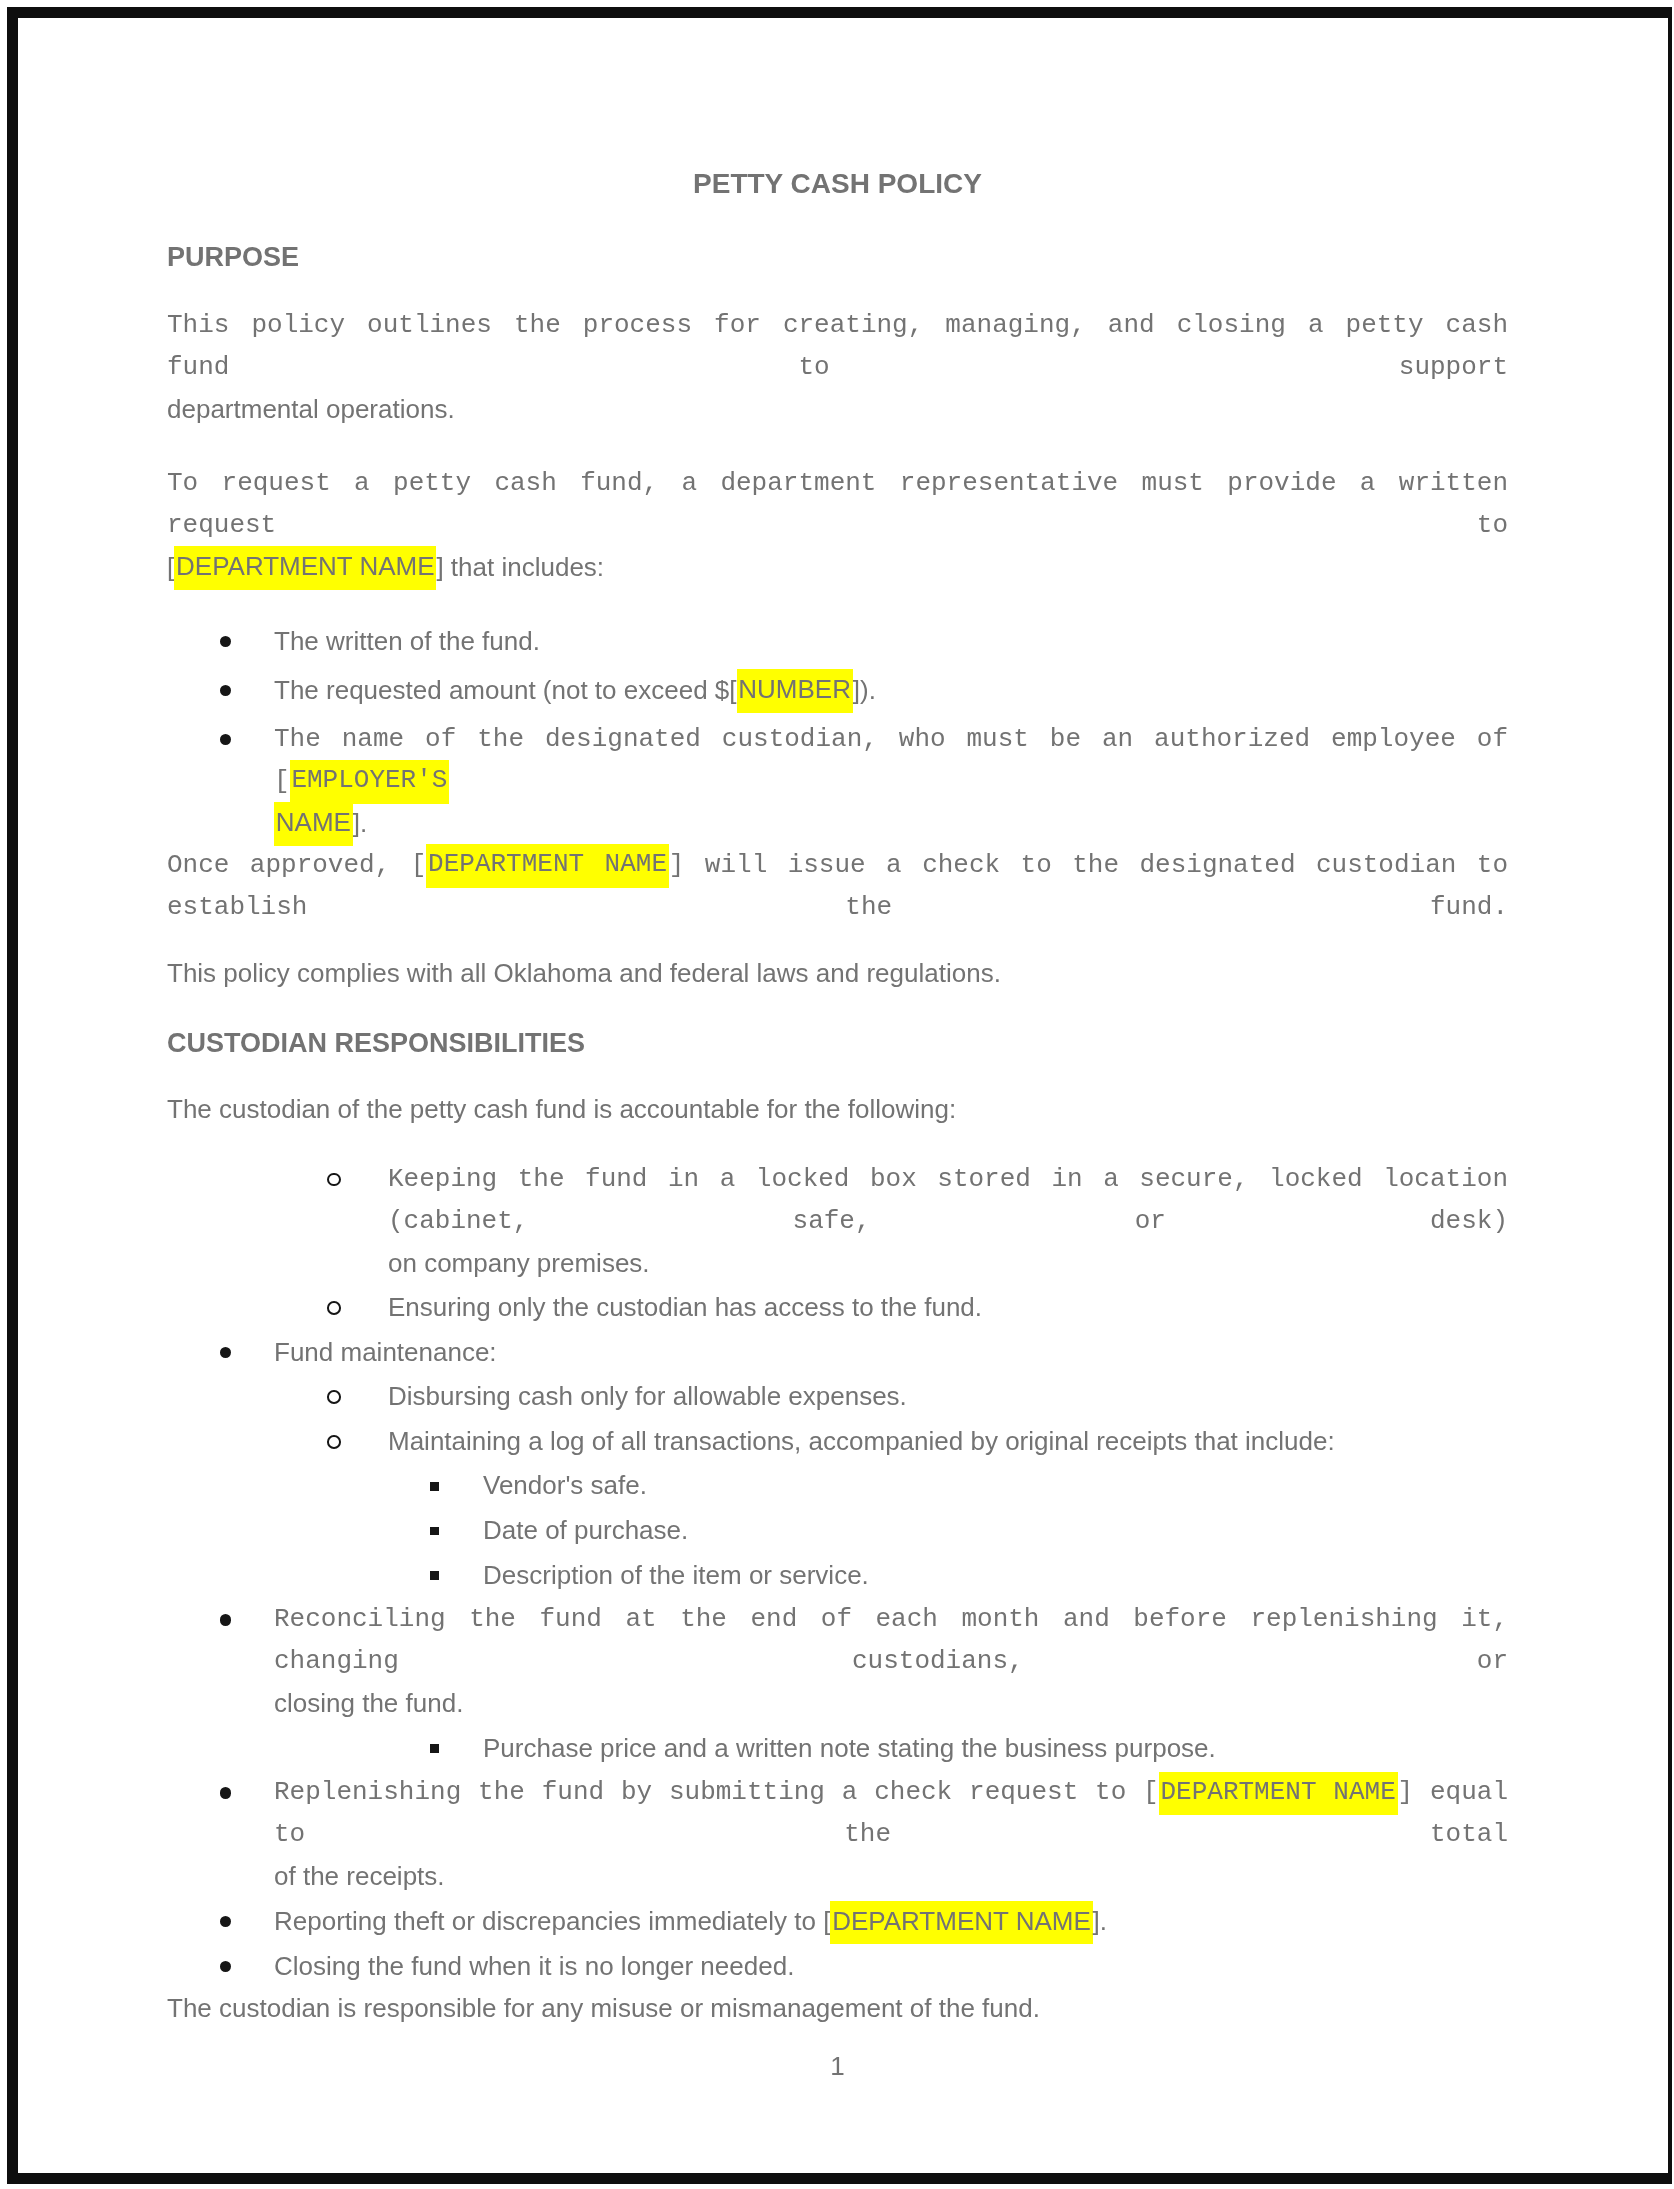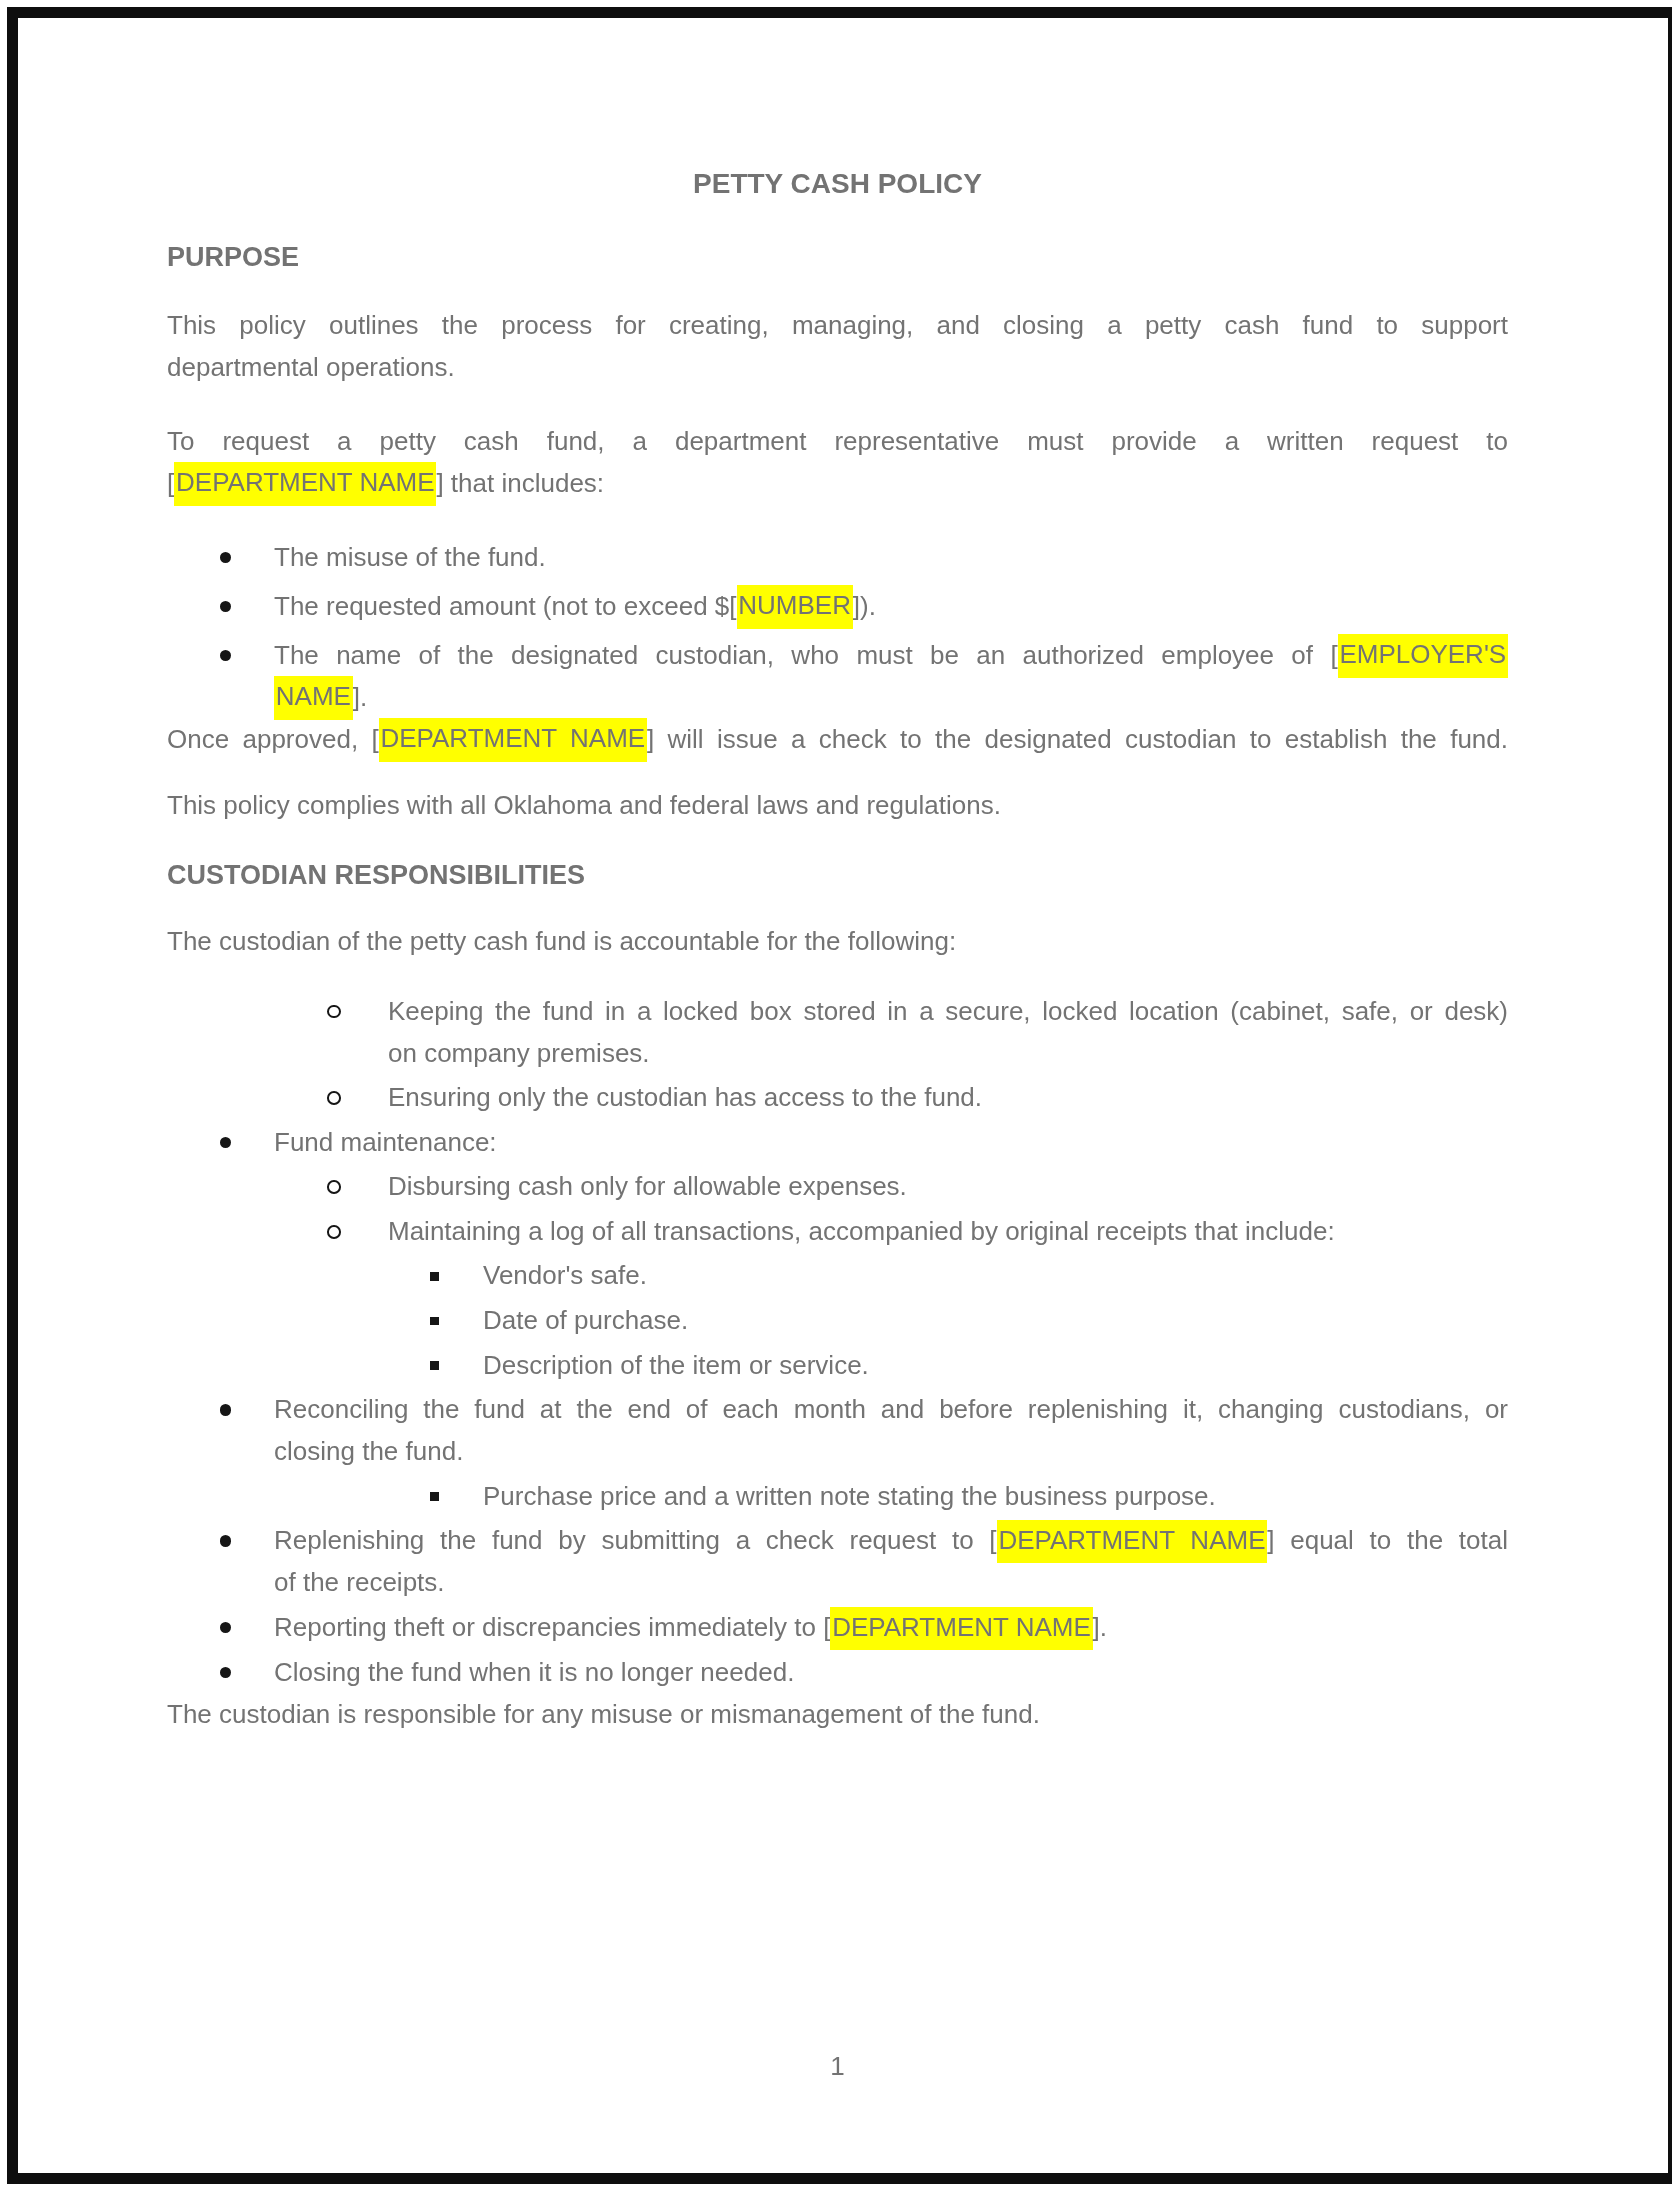--- a/index.html
+++ b/index.html
@@ -21,21 +21,21 @@
     text-align:center; margin:0 0 31px 0;
   }
   .heading {
     font-size:27px; font-weight:bold; line-height:42px; margin:0;
   }
   .block { margin:0; }
   .line {
     font-size:26px; line-height:42px;
     text-align:justify; text-justify:inter-word;
   }
-  .line.j { text-align-last:justify; }
+  .line.j { text-align-last:justify;font-family:Liberation Mono, monospace; }
 
   .hl { background:#ffff00; padding:5.3px 1.8px 8px 1.8px; }
 
   ul.doc-list { list-style:none; margin:0; padding:0; }
   li.item { position:relative; }
   li.l1 { padding-left:107px; }
   li.l2 { padding-left:221px; }
   li.l3 { padding-left:316px; }
 
   .marker { position:absolute; display:block; }
@@ -76,21 +76,21 @@
 
 
     <div class="block mb36">
       <div class="line j"><span>To request a petty cash fund, a department representative must provide a written request to</span></div>
       <div class="line"><span>[</span><span class="hl">DEPARTMENT NAME</span><span>] that includes:</span></div>
     </div>
 
     <ul class="doc-list setup-list mb36">
       <li class="item l1">
         <span class="marker disc"></span>
-        <div class="line"><span>The misuse of the fund.</span></div>
+        <div class="line"><span>The written of the fund.</span></div>
       </li>
       <li class="item l1">
         <span class="marker disc"></span>
         <div class="line"><span>The requested amount (not to exceed $[</span><span class="hl">NUMBER</span><span>]).</span></div>
       </li>
       <li class="item l1">
         <span class="marker disc"></span>
         <div class="line j"><span>The name of the designated custodian, who must be an authorized employee of [</span><span class="hl">EMPLOYER'S</span></div>
         <div class="line"><span class="hl">NAME</span><span>].</span></div>
       </li>

